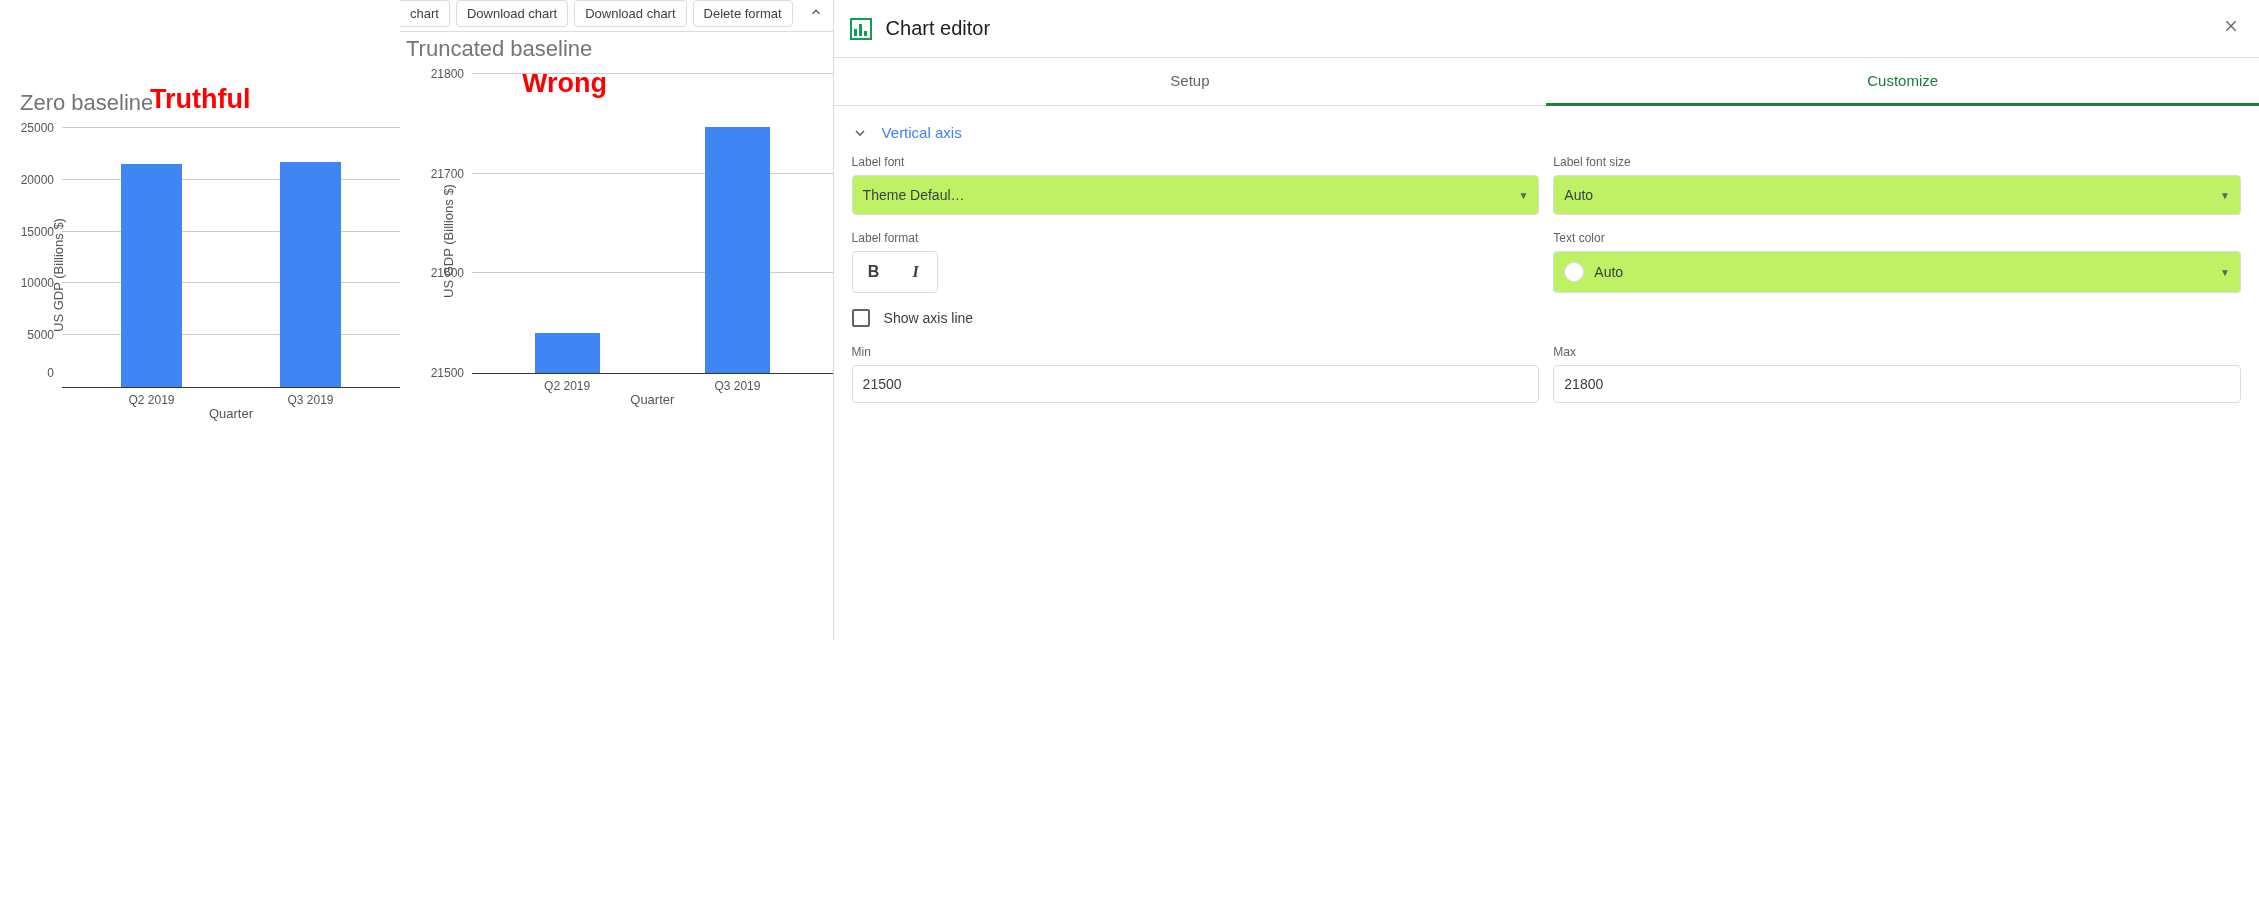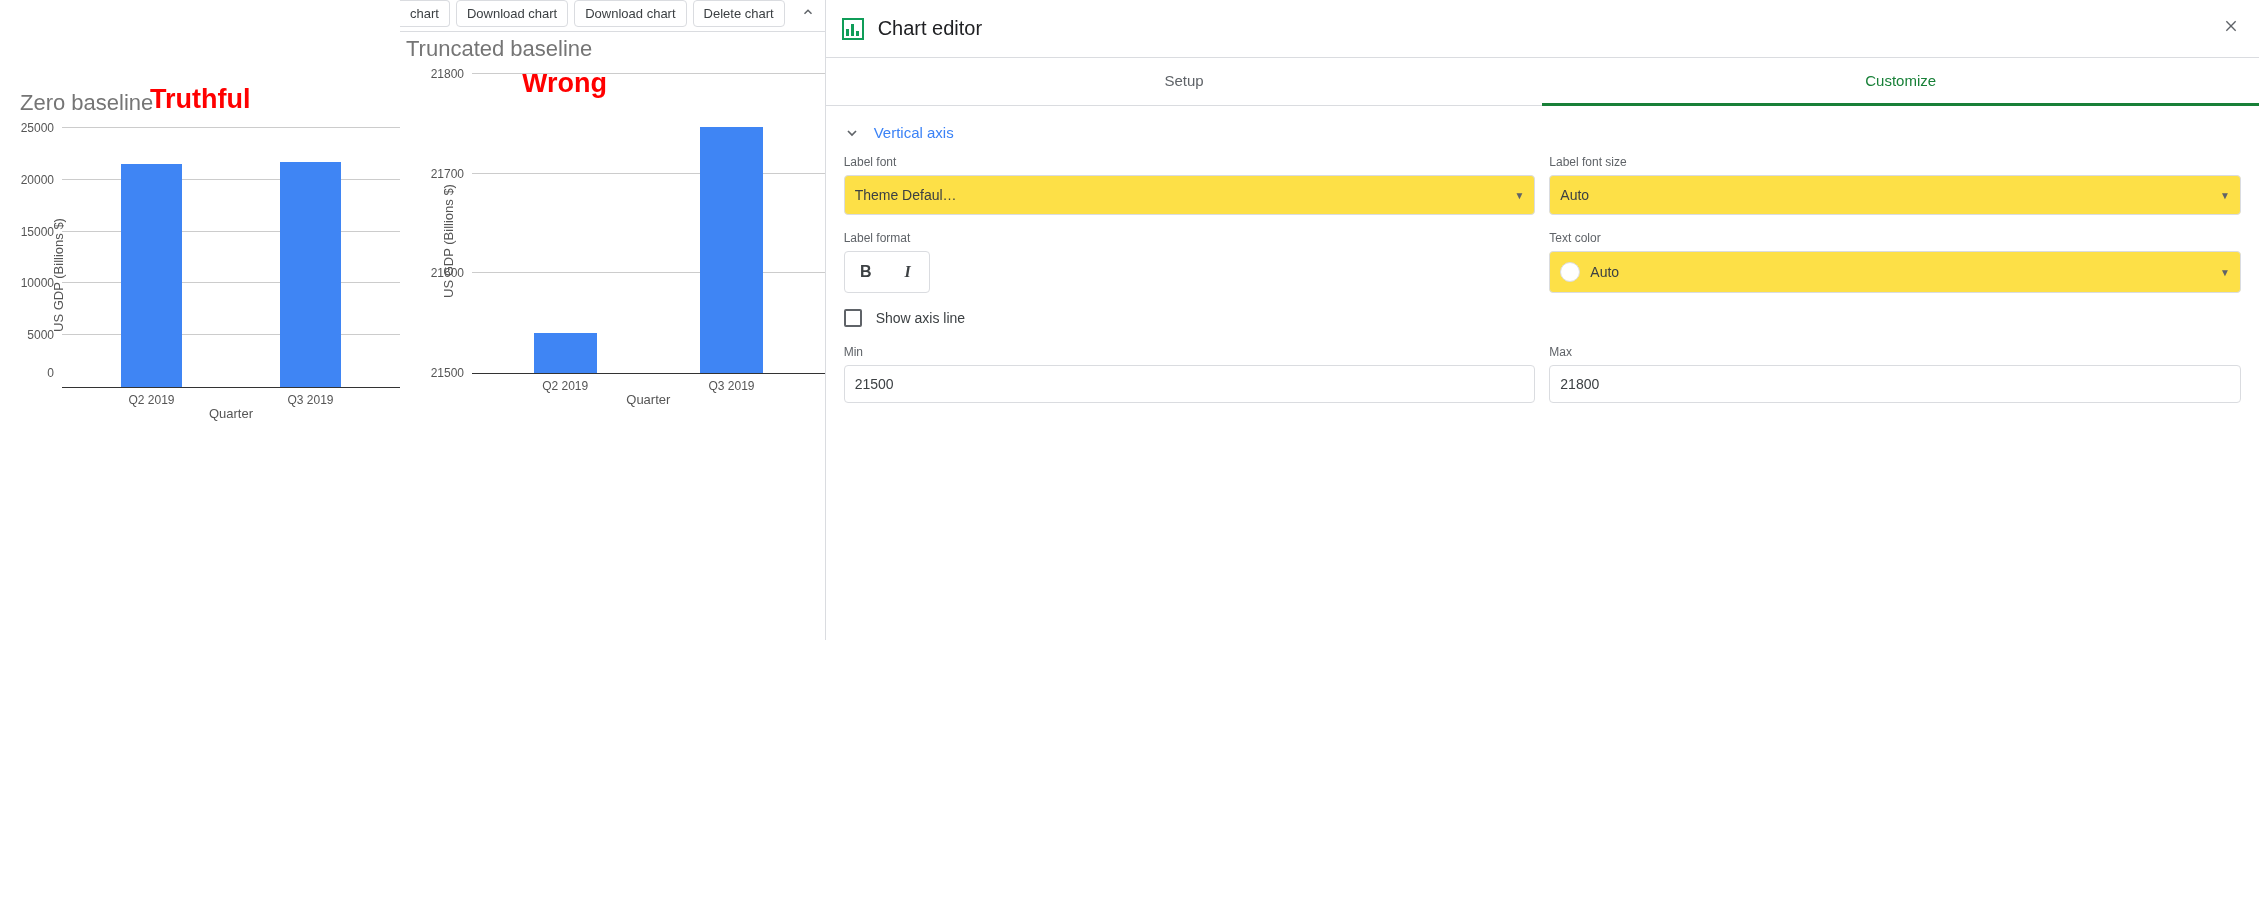--- a/index.html
+++ b/index.html
@@ -33,21 +33,21 @@
   .editor-title { font-size:20px; color:#202124; font-weight:400; flex:1; }
   .close-x { font-size:18px; color:#5f6368; cursor:pointer; padding:4px; }
   .tabs { display:flex; border-bottom:1px solid #dadce0; }
   .tab { flex:1; text-align:center; padding:14px 0; font-size:15px; font-weight:500; color:#5f6368; cursor:pointer; }
   .tab.active { color:#188038; border-bottom:3px solid #188038; margin-bottom:-1px; }
   .section { padding:12px 18px; }
   .section-header { display:flex; align-items:center; gap:14px; font-size:15px; color:#3b82f6; font-weight:500; padding:6px 0 14px 0; cursor:pointer; }
   .field-row { display:flex; gap:14px; margin-bottom:16px; }
   .field { flex:1; display:flex; flex-direction:column; gap:6px; }
   .field-label { font-size:12px; color:#5f6368; }
-  .select-box { border:1px solid #dadce0; border-radius:4px; padding:10px 10px; display:flex; align-items:center; justify-content:space-between; font-size:14px; color:#3c4043; cursor:pointer; background:#fde047; min-height:40px; }
+  .select-box { border:1px solid #dadce0; border-radius:4px; padding:10px 10px; display:flex; align-items:center; justify-content:space-between; font-size:14px; color:#3c4043; cursor:pointer; background:#bef264; min-height:40px; }
   .fmt-group { display:flex; border:1px solid #dadce0; border-radius:4px; overflow:hidden; width:max-content; }
   .fmt-btn { width:42px; height:40px; display:flex; align-items:center; justify-content:center; font-size:16px; font-weight:700; color:#3c4043; cursor:pointer; }
   .fmt-btn.italic { font-style:italic; font-family:Georgia, serif; }
   .color-swatch { width:20px; height:20px; border-radius:50%; border:1px solid #dadce0; background:#fff; }
   .checkbox-row { display:flex; align-items:center; gap:14px; font-size:14px; color:#3c4043; margin:6px 0 18px 0; }
   .checkbox { width:18px; height:18px; border:2px solid #5f6368; border-radius:2px; cursor:pointer; }
   .text-input { border:1px solid #dadce0; border-radius:4px; padding:10px 10px; font-size:14px; color:#3c4043; width:100%; }
   .caret { font-size:10px; color:#5f6368; }
 </style>
 </head>
@@ -95,21 +95,21 @@
       </div>
       <div class="x-axis-label" style="margin-left:62px;">Quarter</div>
     </div>
   </div>
 
   <div class="mid-pane">
     <div class="toolbar">
       <button class="toolbar-btn partial">chart</button>
       <button class="toolbar-btn">Download chart</button>
       <button class="toolbar-btn">Download chart</button>
-      <button class="toolbar-btn">Delete chart</button>
+      <button class="toolbar-btn">Delete format</button>
       <div class="toolbar-collapse">
         <svg width="14" height="14" viewBox="0 0 24 24" fill="none" stroke="#5f6368" stroke-width="2.5">
             <polyline points="6 15 12 9 18 15"></polyline>
           </svg>
       </div>
     </div>
 
     <div style="position:relative; margin-top:4px;">
       <span class="chart-title" style="margin-left:6px;">Truncated baseline</span>
       <span class="overlay-label" style="left:122px; top:32px;">Wrong</span>

